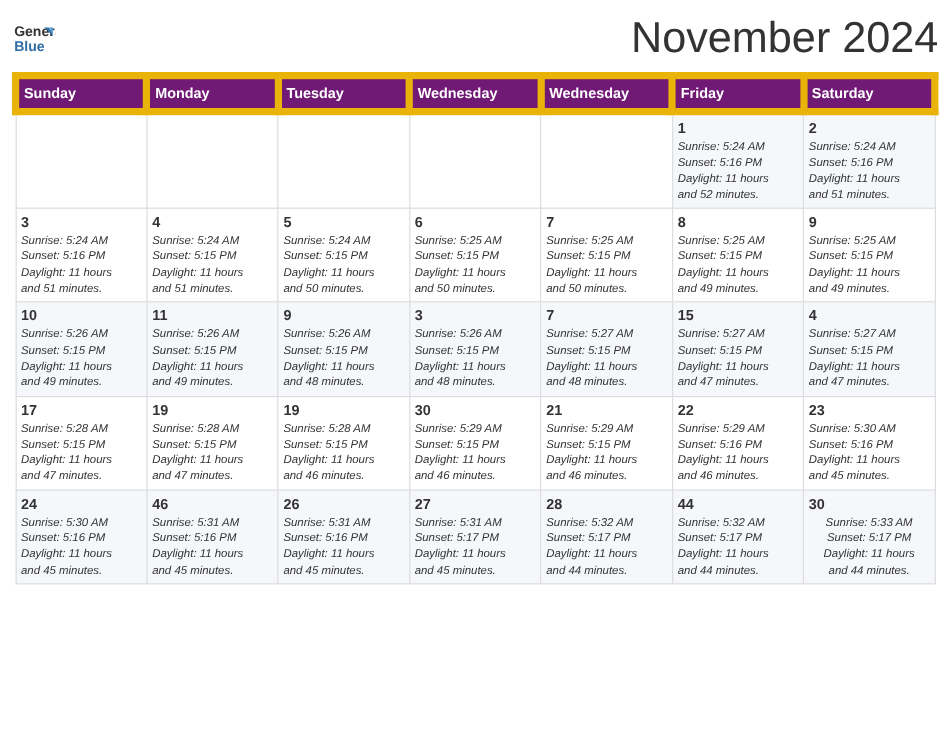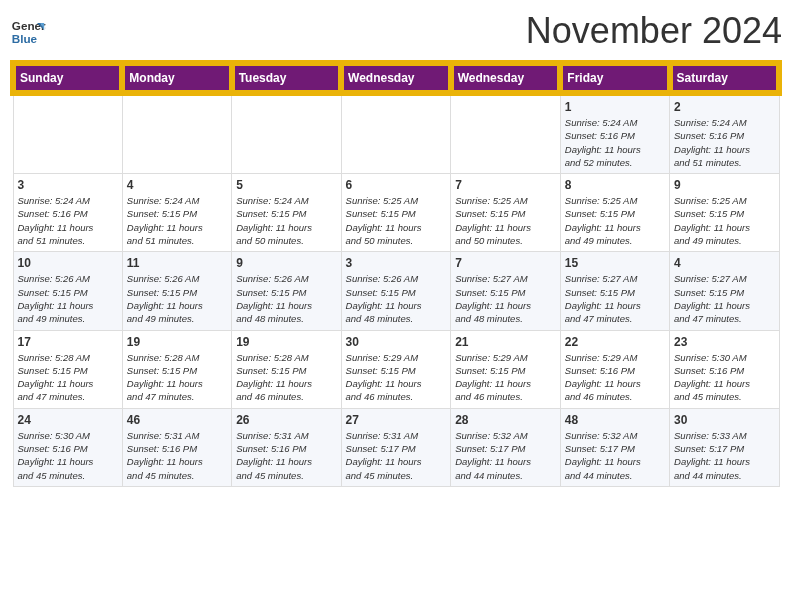--- a/index.html
+++ b/index.html
@@ -319,28 +319,28 @@
 and 45 minutes.</div>
         </td>
         <td>
           <span class="day-number">28</span>
           <div class="day-info" style="white-space: pre-line;">Sunrise: 5:32 AM
 Sunset: 5:17 PM
 Daylight: 11 hours
 and 44 minutes.</div>
         </td>
         <td>
-          <span class="day-number">48</span>
+          <span class="day-number">44</span>
           <div class="day-info" style="white-space: pre-line;">Sunrise: 5:32 AM
 Sunset: 5:17 PM
 Daylight: 11 hours
 and 44 minutes.</div>
         </td>
         <td>
           <span class="day-number">30</span>
-          <div class="day-info" style="white-space: pre-line;">Sunrise: 5:33 AM
+          <div class="day-info" style="white-space: pre-line; text-align: center;">Sunrise: 5:33 AM
 Sunset: 5:17 PM
 Daylight: 11 hours
 and 44 minutes.</div>
         </td>
       </tr>
     </tbody>
 </table>
 
 </body></html>

